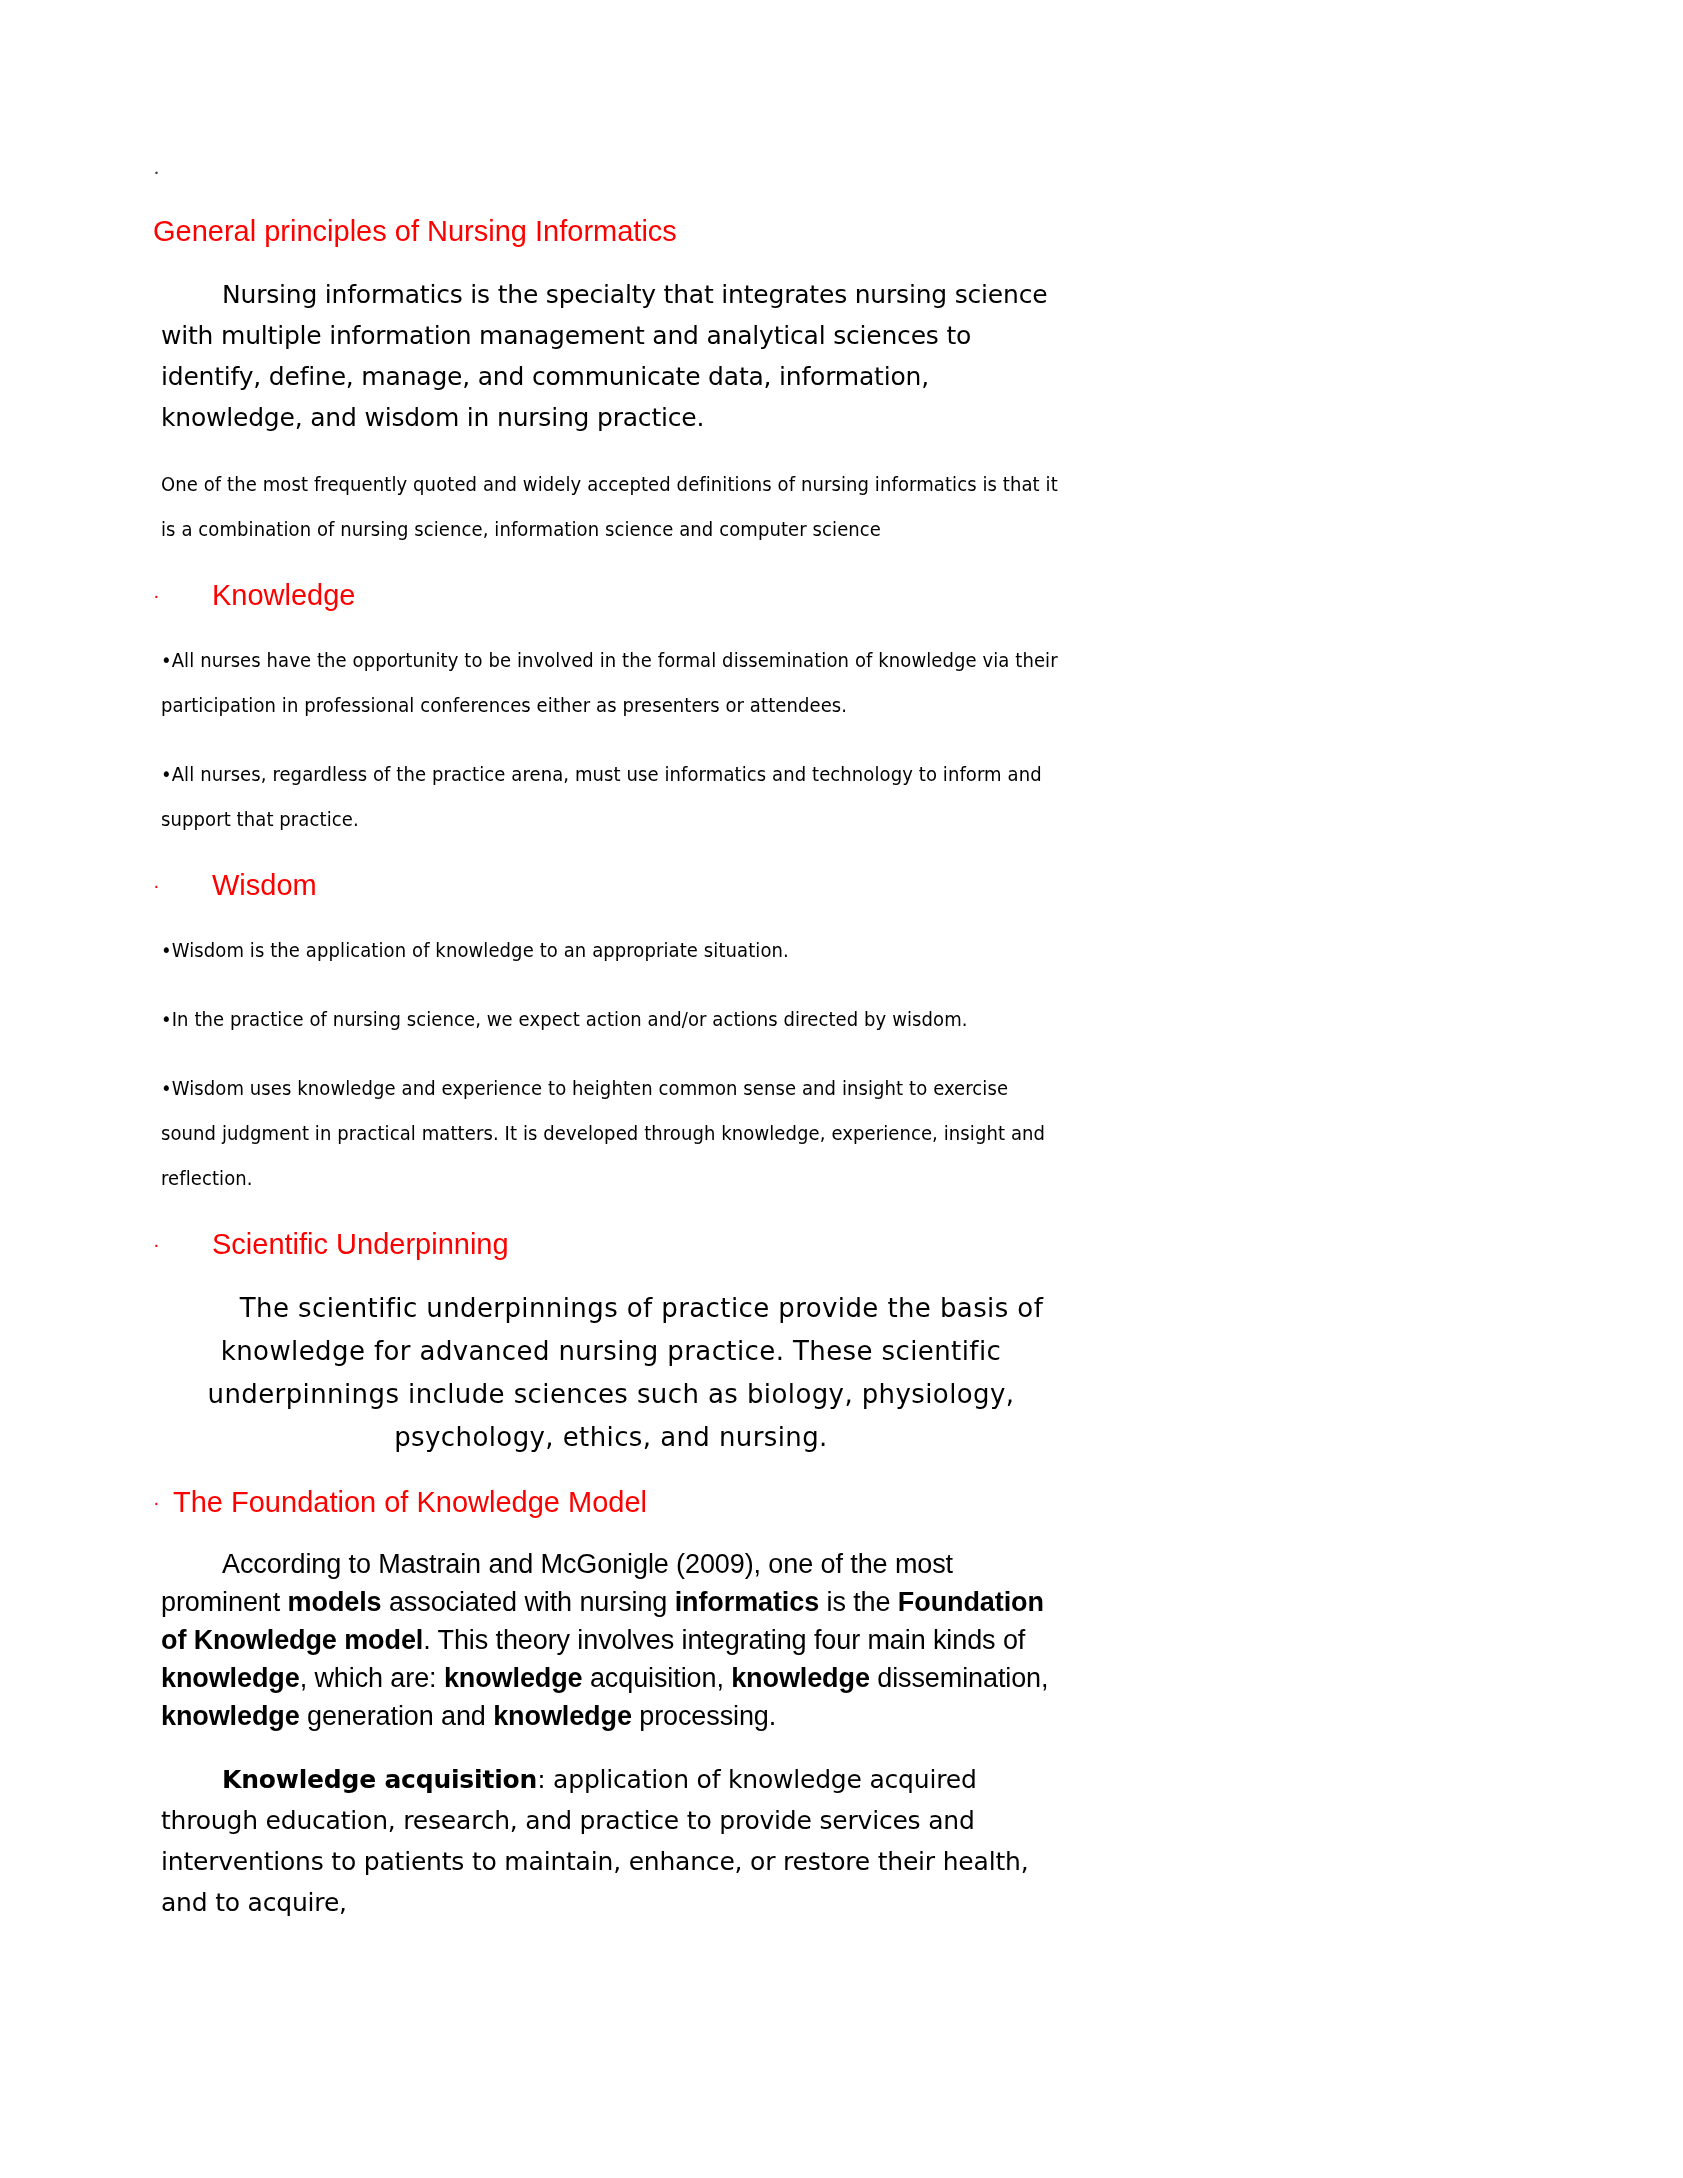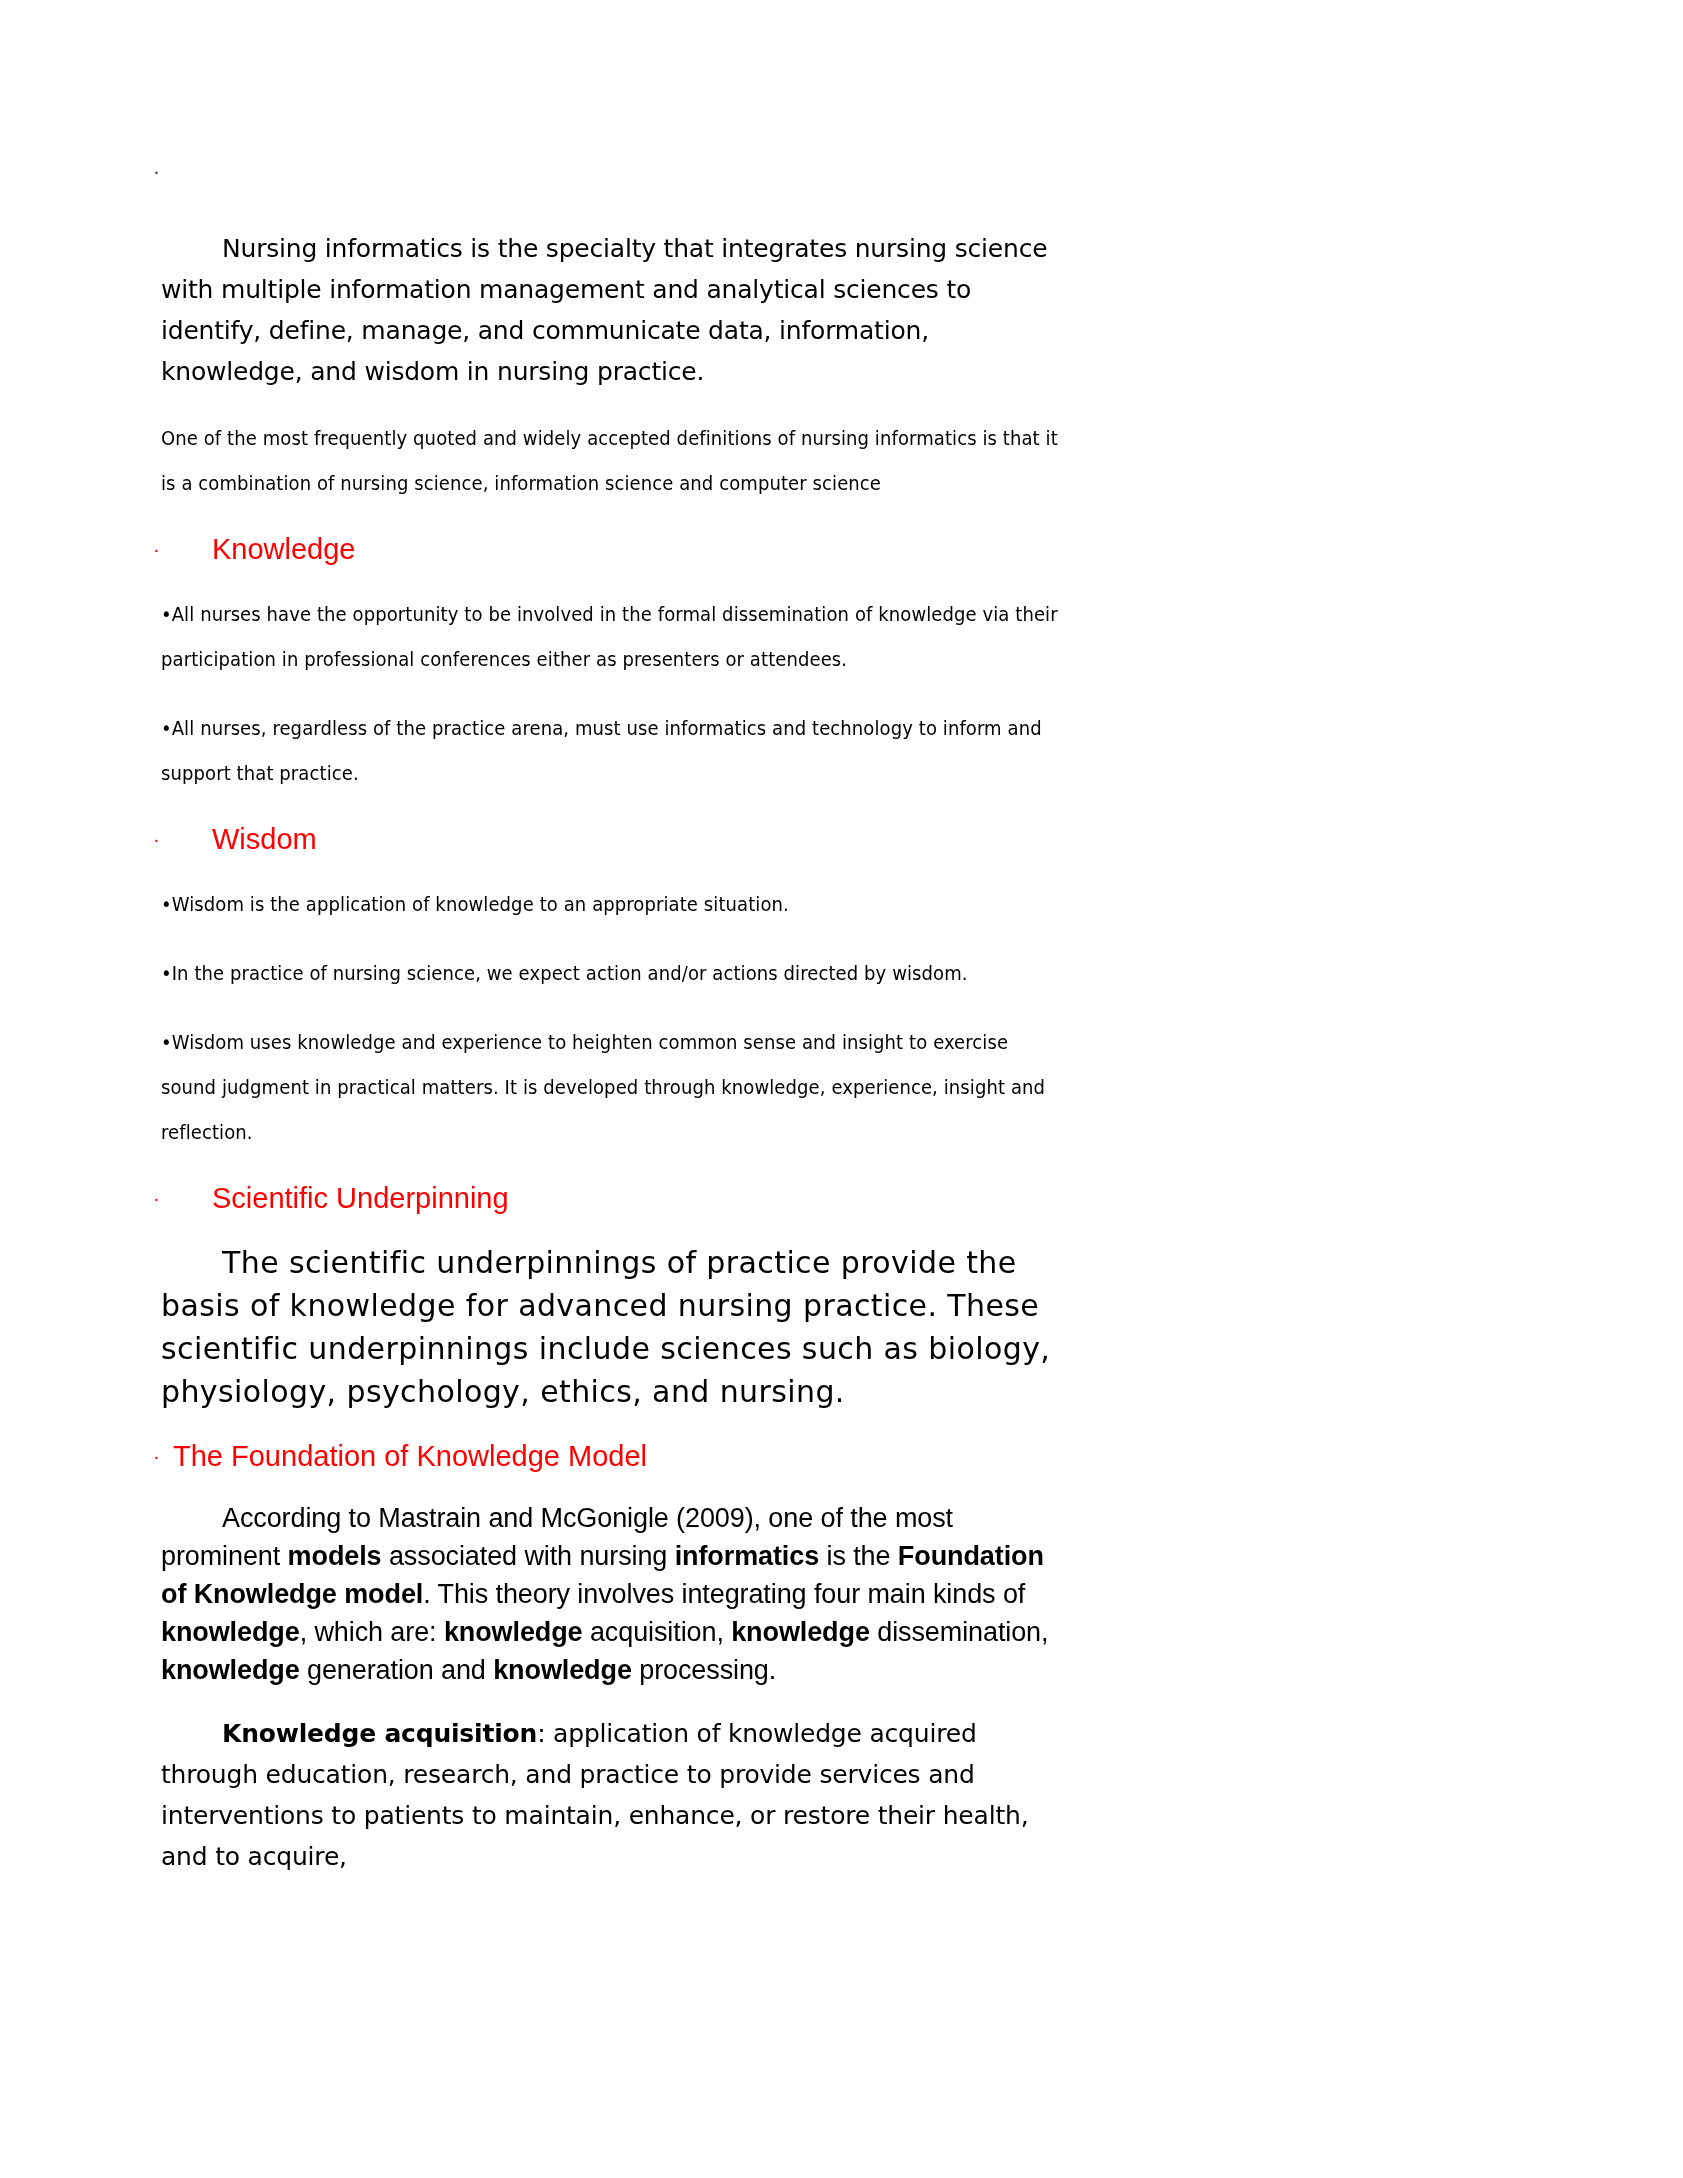--- a/index.html
+++ b/index.html
@@ -134,20 +134,23 @@
 </head>
 <body>
 
 <div class="page">
   <div class="content">
 
     <div class="doc-title-row">
       <span class="title-bullet">·</span>
     </div>
 
+    <div class="heading-red plain" style="margin-top:8px;">
+      <span class="htext">General principles of Nursing Informatics</span>
+    </div>
 
     <p class="body fam-wide first-indent gap-md">Nursing informatics is the specialty that integrates nursing science with multiple information management and analytical sciences to identify, define, manage, and communicate data, information, knowledge, and wisdom in nursing practice.</p>
 
     <p class="body fam-humanist gap-md">One of the most frequently quoted and widely accepted definitions of nursing informatics is that it is a combination of nursing science, information science and computer science</p>
 
     <div class="heading-red indent-lg gap-md">
       <span class="heading-bullet">·</span>
       <span class="htext">Knowledge</span>
     </div>
 
@@ -164,21 +167,21 @@
 
     <p class="body fam-humanist gap-md">•In the practice of nursing science, we expect action and/or actions directed by wisdom.</p>
 
     <p class="body fam-humanist gap-md">•Wisdom uses knowledge and experience to heighten common sense and insight to exercise sound judgment in practical matters. It is developed through knowledge, experience, insight and reflection.</p>
 
     <div class="heading-red indent-lg gap-md">
       <span class="heading-bullet">·</span>
       <span class="htext">Scientific Underpinning</span>
     </div>
 
-    <p class="body fam-wide first-indent gap-md" style="font-size:30px; line-height:43px; letter-spacing:0.4px;">The scientific underpinnings of practice provide the basis of knowledge for advanced nursing practice. These scientific underpinnings include sciences such as biology, physiology, psychology, ethics, and nursing.</p>
+    <p class="body fam-wide first-indent gap-md" style="font-size:26px; line-height:43px; letter-spacing:0.4px;text-align:center;">The scientific underpinnings of practice provide the basis of knowledge for advanced nursing practice. These scientific underpinnings include sciences such as biology, physiology, psychology, ethics, and nursing.</p>
 
     <div class="heading-red indent-sm gap-md">
       <span class="heading-bullet">·</span>
       <span class="htext">The Foundation of Knowledge Model</span>
     </div>
 
     <p class="body fam-narrow first-indent gap-md"><span>According to Mastrain and McGonigle (2009), one of the most prominent </span><b>models</b><span> associated with nursing </span><b>informatics</b><span> is the </span><b>Foundation of Knowledge model</b><span>. This theory involves integrating four main kinds of </span><b>knowledge</b><span>, which are: </span><b>knowledge</b><span> acquisition, </span><b>knowledge</b><span> dissemination, </span><b>knowledge</b><span> generation and </span><b>knowledge</b><span> processing.</span></p>
 
     <p class="body fam-wide first-indent gap-md"><b>Knowledge acquisition</b><span>: application of knowledge acquired through education, research, and practice to provide services and interventions to patients to maintain, enhance, or restore their health, and to acquire,</span></p>
 

